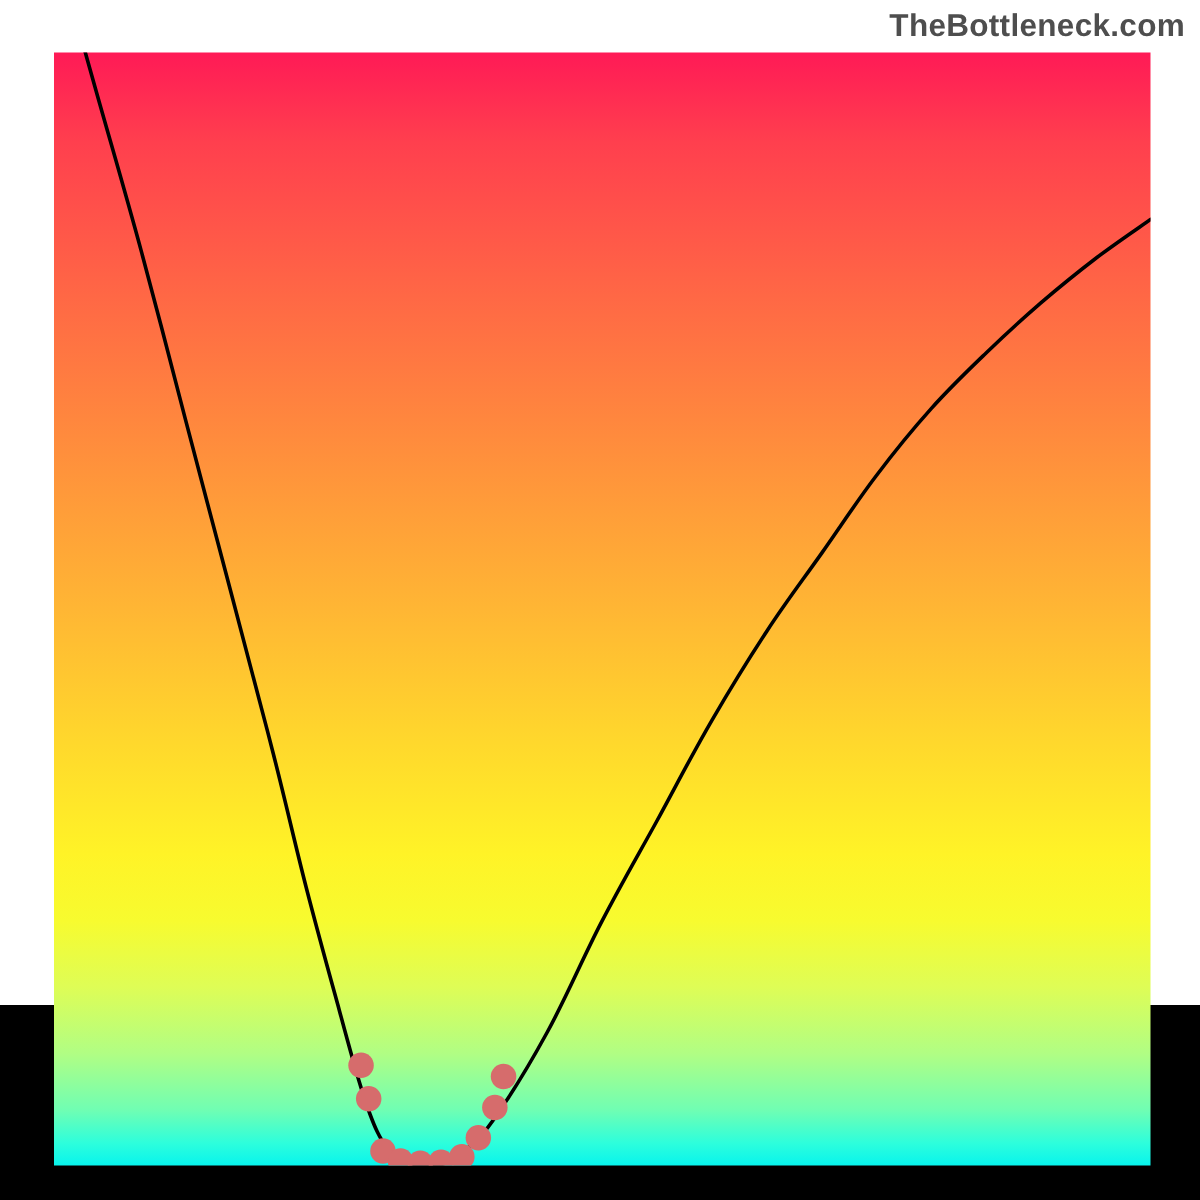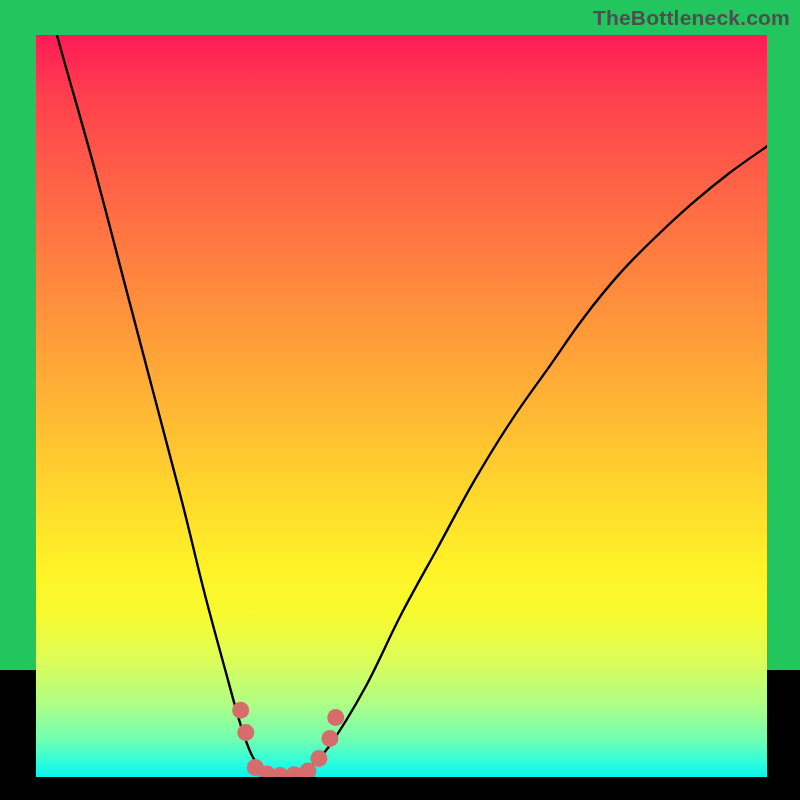--- a/index.html
+++ b/index.html
@@ -10,21 +10,21 @@
     overflow: hidden;
     background: #000;
     font-family: Arial, Helvetica, sans-serif;
   }
   .frame {
     position: absolute;
     left: 0;
     top: 0;
     width: 800px;
     height: 670px;
-    background: #22c55e;
+    background: #ffffff;
   }
   .plot {
     position: absolute;
     left: 36px;
     top: 35px;
     width: 731px;
     height: 742px;
     background: linear-gradient(
       to bottom,
       #ff1a56 0%,

